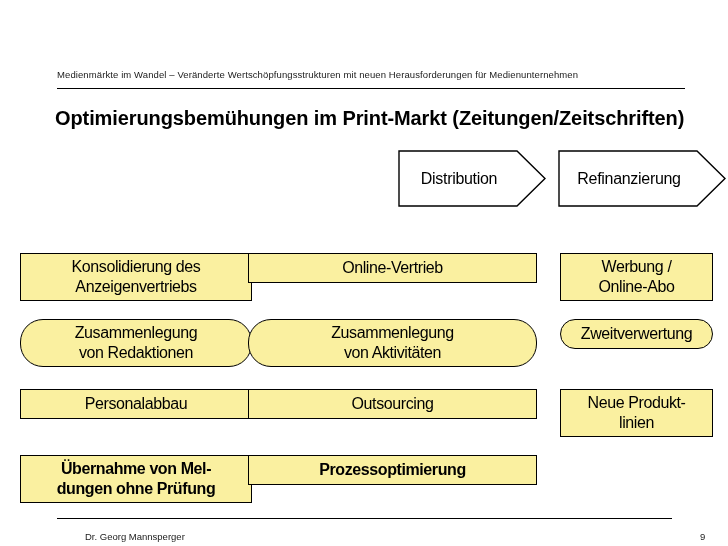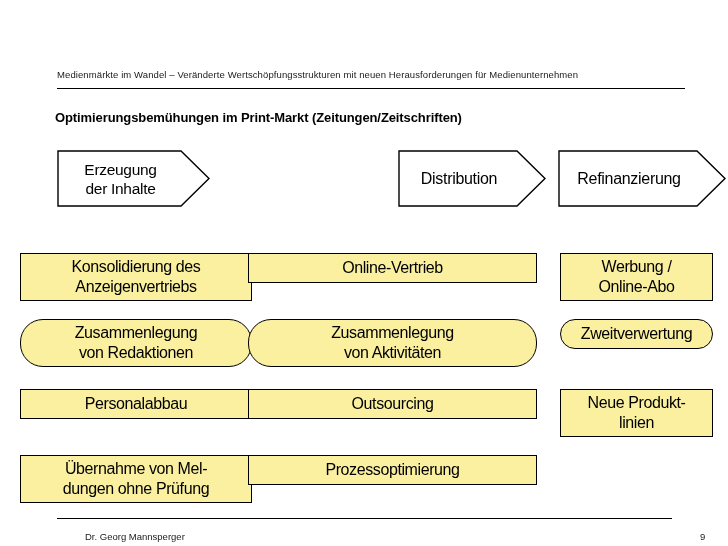--- a/index.html
+++ b/index.html
@@ -39,21 +39,21 @@
     top: 64px;
     width: 628px;
     height: 0;
     border-top: 1.6px solid #000000;
   }
   #slide-title {
     position: absolute;
     left: 55px;
     top: 82px;
     width: 660px;
-    font-size: 13px;
+    font-size: 20px;
     font-weight: bold;
     line-height: 24px;
     letter-spacing: -0.1px;
     white-space: nowrap;
   }
 
   
   .chevron {
     position: absolute;
     top: 126px;
@@ -109,21 +109,21 @@
 
   
   .col-left   { left: 20px;  width: 232px; }
   .col-mid    { left: 248px; width: 289px; }
   .col-right  { left: 560px; width: 153px; }
 
   
   .row-1 { top: 229px; }
   .row-2 { top: 295px; border-radius: 23px; }
   .row-3 { top: 365px; }
-  .row-4 { top: 431px; }
+  .row-4 { top: 431px; font-weight: bold; }
 
   .h-1line { height: 30px; text-align: center; }
   .h-2line { height: 48px; }
 
   
   #footer-rule {
     position: absolute;
     left: 57px;
     top: 494px;
     width: 615px;
@@ -154,27 +154,20 @@
 </head>
 <body>
 
 <div id="slide">
 
   <div id="header-text">Medienmärkte im Wandel – Veränderte Wertschöpfungsstrukturen mit neuen Herausforderungen für Medienunternehmen</div>
   <div id="header-rule"></div>
 
   <div id="slide-title">Optimierungsbemühungen im Print-Markt (Zeitungen/Zeitschriften)</div>
 
-  <div class="chevron" id="chevron-0">
-    <svg class="chev-svg" viewBox="0 0 153 57" preserveAspectRatio="none">
-      <polygon points="1,1 124,1 152,28.5 124,56 1,56" fill="#ffffff" stroke="#000000" stroke-width="1.4" vector-effect="non-scaling-stroke"></polygon>
-    </svg>
-    <span class="chev-label">Erzeugung
-der Inhalte</span>
-  </div>
 
 
   <div class="chevron" id="chevron-2">
     <svg class="chev-svg" viewBox="0 0 148 57" preserveAspectRatio="none">
       <polygon points="1,1 119,1 147,28.5 119,56 1,56" fill="#ffffff" stroke="#000000" stroke-width="1.4" vector-effect="non-scaling-stroke"></polygon>
     </svg>
     <span class="chev-label">Distribution</span>
   </div>
 
   <div class="chevron" id="chevron-3">

